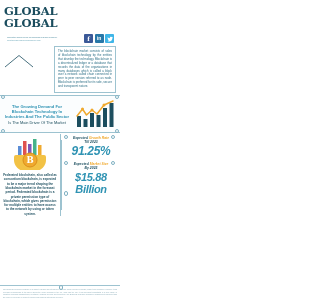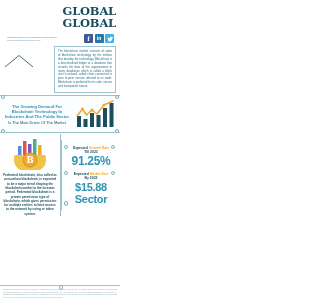--- a/index.html
+++ b/index.html
@@ -7,21 +7,21 @@
     width:120px;height:300px;overflow:hidden;
     background:#ffffff;
     font-family:"Liberation Sans", sans-serif;
     -webkit-font-smoothing:antialiased;
   }
   .page{position:relative;width:120px;height:300px;background:#fff;box-sizing:border-box;}
 
   
   .header{padding:6px 4px 0 4px;}
   .title{
-    text-align:right;
+    text-align:left;
     color:#1b4d5e;
     font-family:"DejaVu Serif", serif;
     font-weight:bold;
     font-size:11.5px;
     line-height:11.5px;
     letter-spacing:-0.2px;
   }
   .title div{white-space:nowrap;}
 
   .attrib-row{
@@ -100,23 +100,24 @@
     margin-top:0.5px;
   }
   .driver-chart{flex:1;display:flex;justify-content:center;}
   .driver-chart svg{width:42px;height:30px;display:block;}
 
   
   .body-split{display:flex;margin-top:1px;}
   .col-left{width:60px;padding:2px 3px 0 3px;box-sizing:border-box;}
   .col-right{
     width:60px;box-sizing:border-box;
-    padding:12px 3px 0 4px;
+    padding:2px 3px 0 4px;
     border-left:0.5px solid #9dc3d0;
     position:relative;
+    font-style:italic;
   }
 
   .coin-icon{display:flex;justify-content:center;margin-top:2px;}
   .coin-icon svg{width:34px;height:32px;display:block;}
 
   .body-text{
     color:#1b4d5e;
     font-weight:bold;
     font-size:3.1px;
     line-height:4.3px;
@@ -268,21 +269,21 @@
       </div>
 
       <div class="stat">
         <span class="sdot a"></span>
         <span class="sdot b"></span>
         <div class="stat-label">
           <span>Expected </span><span class="hl">Market Size</span>
           <div>By 2023</div>
         </div>
         <div class="stat-value two-line">$15.88</div>
-        <div class="stat-value two-line">Sector</div>
+        <div class="stat-value two-line">Billion</div>
         <span class="sdot c"></span>
       </div>
     </div>
   </div>
 
   <div class="footer">
     <span class="fdot"></span>
     <div class="footer-text">The Business Research Company is a market research and intelligence company which excels in company, market and consumer research. It has research professionals at its offices across the globe including in the UK, India and the US. It has specialist consultants in a wide range of industries including manufacturing, healthcare, financial services and technology. The Business Research Company's management has more than 20 years of experience in market research and business intelligence services.</div>
   </div>
 

